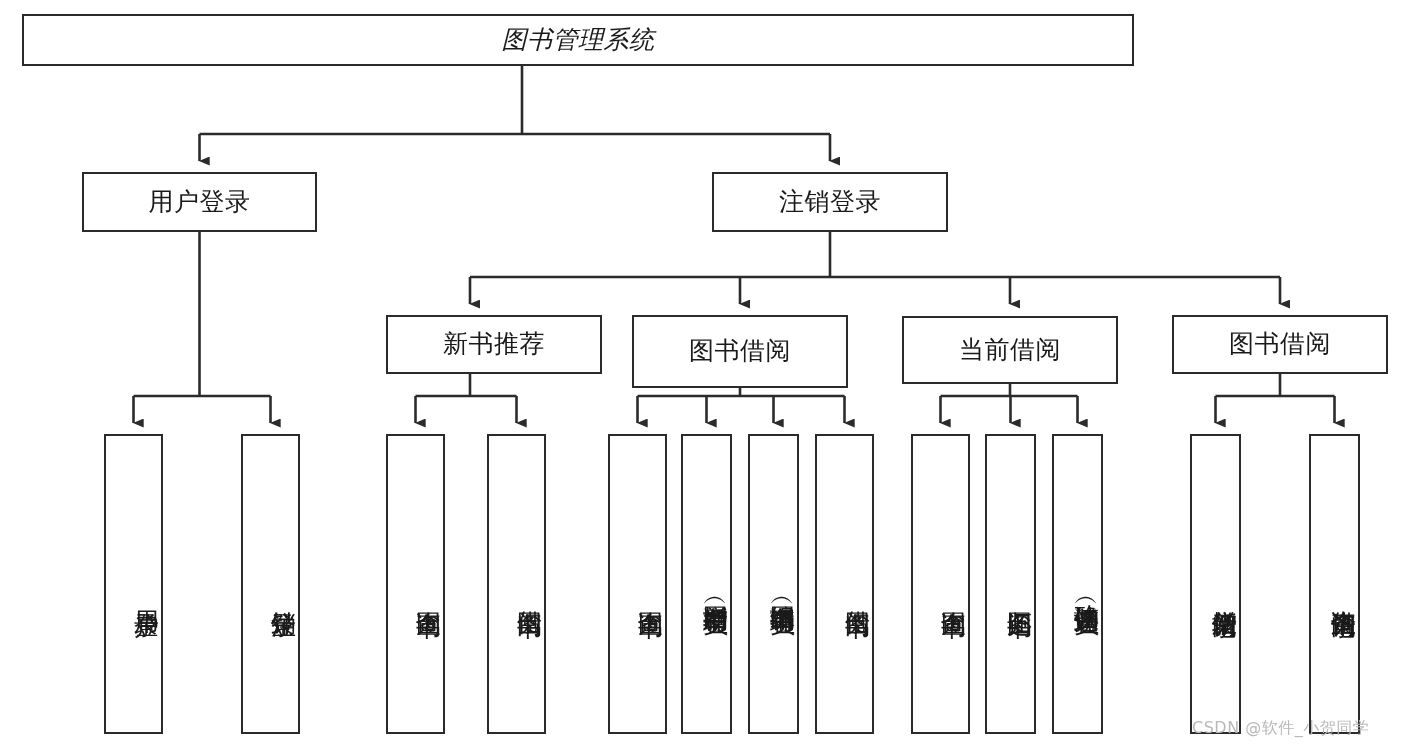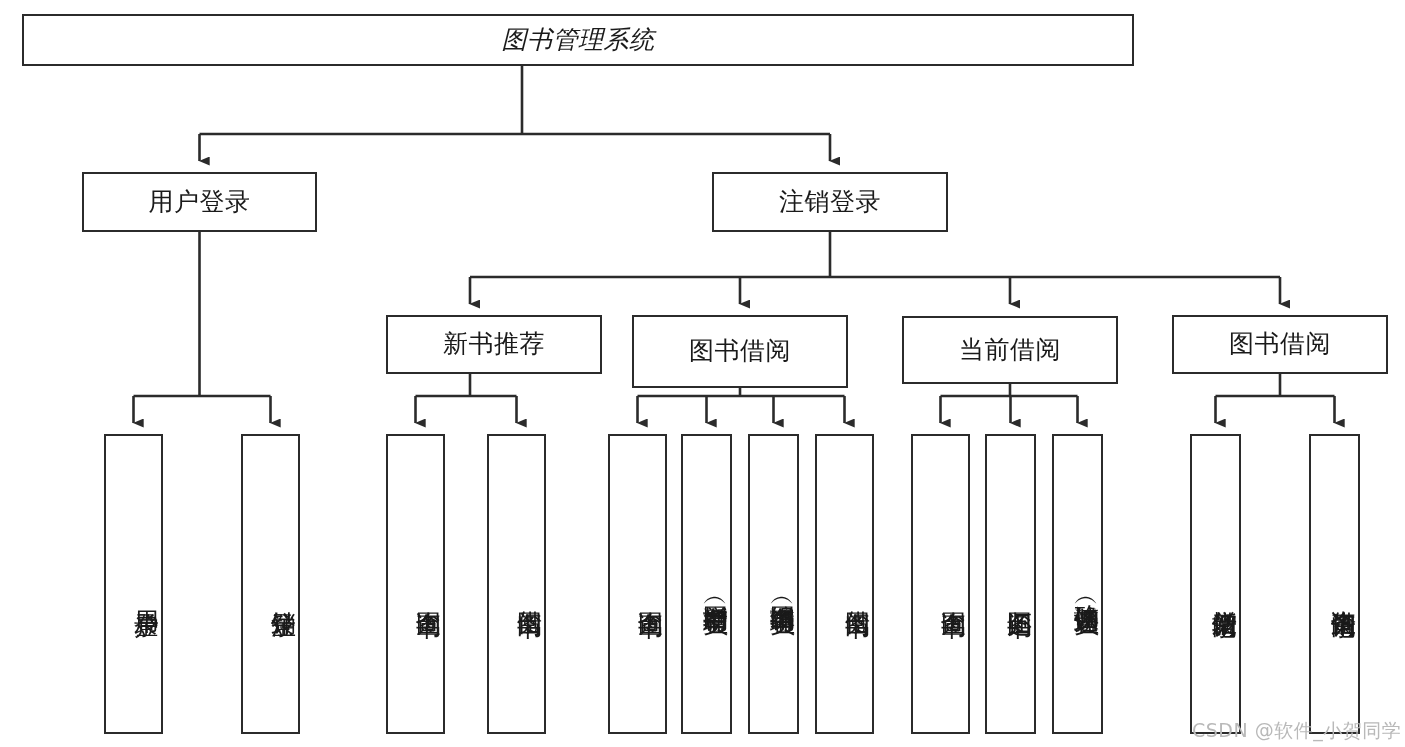--- a/index.html
+++ b/index.html
@@ -51,21 +51,21 @@
     align-items: flex-start;
     justify-content: center;
     padding-top: 18px;
     letter-spacing: 1px;
   }
   .node-v.lvl-start {
     padding-top: 10px;
   }
   .watermark {
     position: absolute;
-    font-size: 19px;
+    font-size: 16px;
     color: #b9b9b9;
     white-space: nowrap;
     z-index: 3;
     letter-spacing: 0.5px;
   }
 </style>
 </head>
 <body>
 
 <div id="diagram-root">

